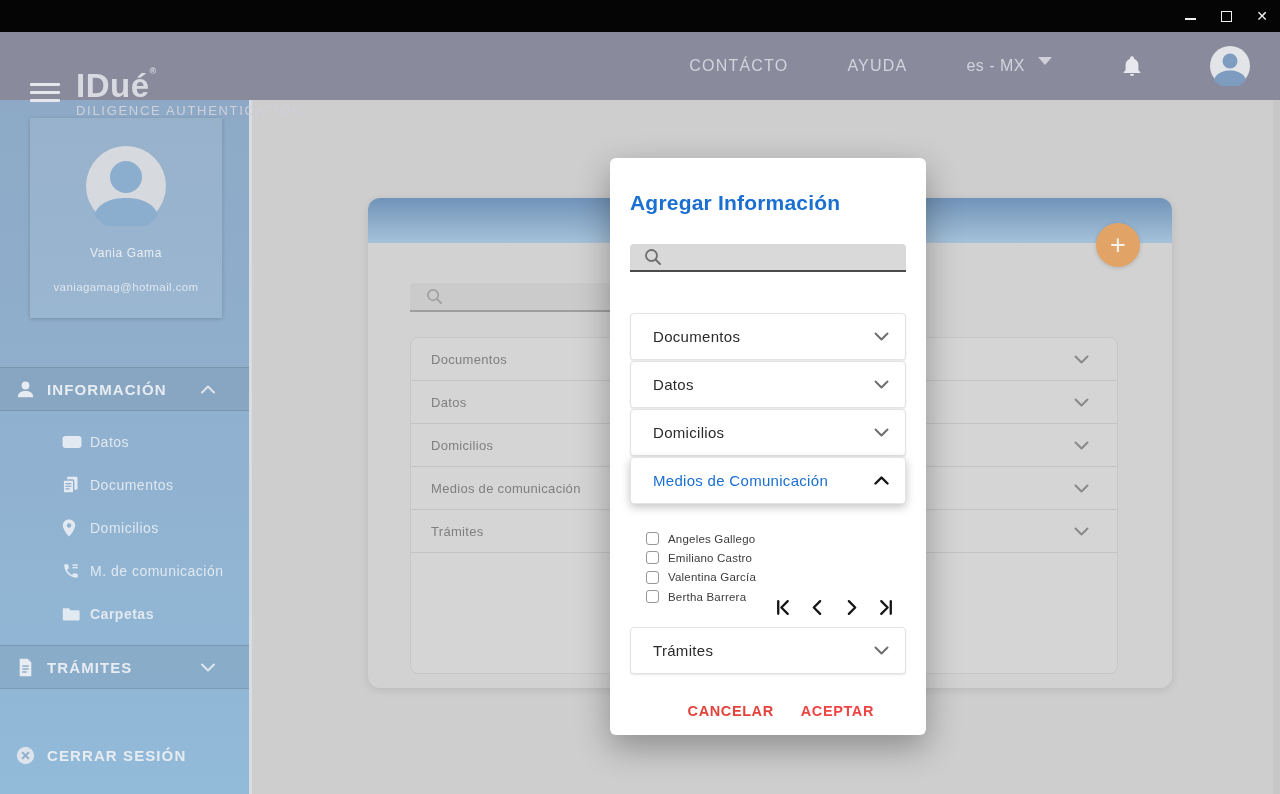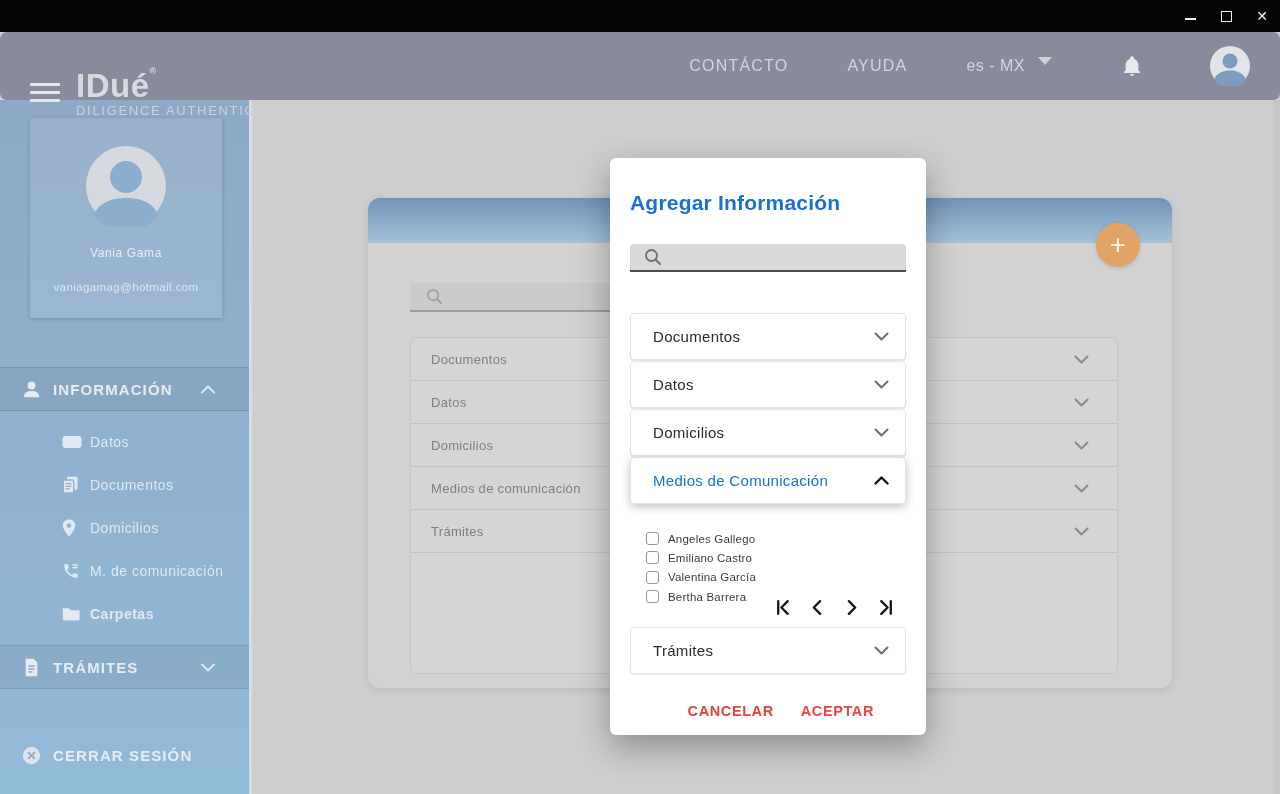--- a/index.html
+++ b/index.html
@@ -8,21 +8,21 @@
 
   
   .titlebar { position:absolute; top:0; left:0; width:1280px; height:32px; background:#050505;
     display:flex; justify-content:flex-end; align-items:center; z-index:40; }
   .win-btn { width:36px; height:32px; display:flex; align-items:center; justify-content:center; cursor:default; }
   .min-glyph { width:11px; height:2px; background:#f0f0f0; margin-top:6px; }
   .max-glyph { width:11px; height:11px; border:1.6px solid #f0f0f0; }
   .close-glyph { color:#f0f0f0; font-size:14px; line-height:1; }
 
   
-  .appbar { position:absolute; top:32px; left:0; width:1280px; height:68px; background:#8a8a9d; z-index:30;border-radius:7px; }
+  .appbar { position:absolute; top:32px; left:0; width:1280px; height:68px; background:#8a8a9d; z-index:30; }
   .hamburger { position:absolute; left:30px; top:51px; width:30px; cursor:pointer; }
   .hamburger div { height:3px; background:#e6e7ec; margin-bottom:5px; border-radius:1px; }
   .brand { position:absolute; left:76px; top:37px; color:#d9dae1; }
   .brand-main { font-size:33px; font-weight:bold; letter-spacing:0.5px; line-height:1; }
   .brand-reg { font-size:9px; vertical-align:top; position:relative; top:-2px; }
   .brand-sub { font-size:13px; letter-spacing:1.7px; color:#cfd0da; margin-top:1px; }
   .appbar-right { position:absolute; right:30px; top:0; height:68px; display:flex; align-items:center;gap:21px; }
   .appbar-link { color:#d2d3dc; font-size:16px; letter-spacing:1.2px; margin-right:38px; cursor:pointer; }
   .locale { color:#d2d3dc; font-size:16px; letter-spacing:0.5px; display:flex; cursor:pointer; }
   .tri-down { width:0; height:0; border-left:7px solid transparent; border-right:7px solid transparent;
@@ -35,21 +35,21 @@
     background:linear-gradient(180deg,#8da9c6 0%, #90b2d0 55%, #92bad9 100%);
     border-right:3px solid #d9dce0; z-index:10; }
   .profile-card { position:absolute; left:30px; top:18px; width:192px; height:200px;
     background:rgba(255,255,255,0.10); box-shadow:0 1px 4px rgba(0,0,0,0.18); }
   .profile-avatar { position:absolute; left:56px; top:28px; width:80px; height:80px; }
   .profile-name { position:absolute; top:128px; width:100%; text-align:center;
     color:#e9edf3; font-size:12px; letter-spacing:0.6px; }
   .profile-email { position:absolute; top:163px; width:100%; text-align:center;
     color:#dee6ee; font-size:11.5px; letter-spacing:0.4px; }
   .nav-section { position:absolute; left:0; width:249px; height:44px; display:flex; align-items:center;
-    padding-left:22px; color:#e7ecf3; font-weight:bold; font-size:15px; letter-spacing:1.1px; cursor:pointer; }
+    padding-left:16px; color:#e7ecf3; font-weight:bold; font-size:15px; letter-spacing:1.1px; cursor:pointer; }
   .nav-section.banded { background:rgba(0,0,0,0.055);
     border-top:1px solid rgba(0,0,0,0.10); border-bottom:1px solid rgba(0,0,0,0.10); }
   .nav-section .sec-icon { width:19px; height:19px; margin-right:12px; flex:0 0 auto; }
   .nav-section .sec-chevron { position:absolute; right:34px; color:#dfe6ee; display:flex; }
   .nav-items { position:absolute; left:0; top:320px; width:249px; }
   .nav-item { height:43px; display:flex; align-items:center; padding-left:62px;
     color:#e0e8f0; font-size:14px; letter-spacing:0.5px; cursor:pointer; }
   .nav-item .item-icon { width:22px; height:18px; margin-right:6px; display:flex; align-items:center; }
   .nav-item.active { font-weight:bold; }
 

